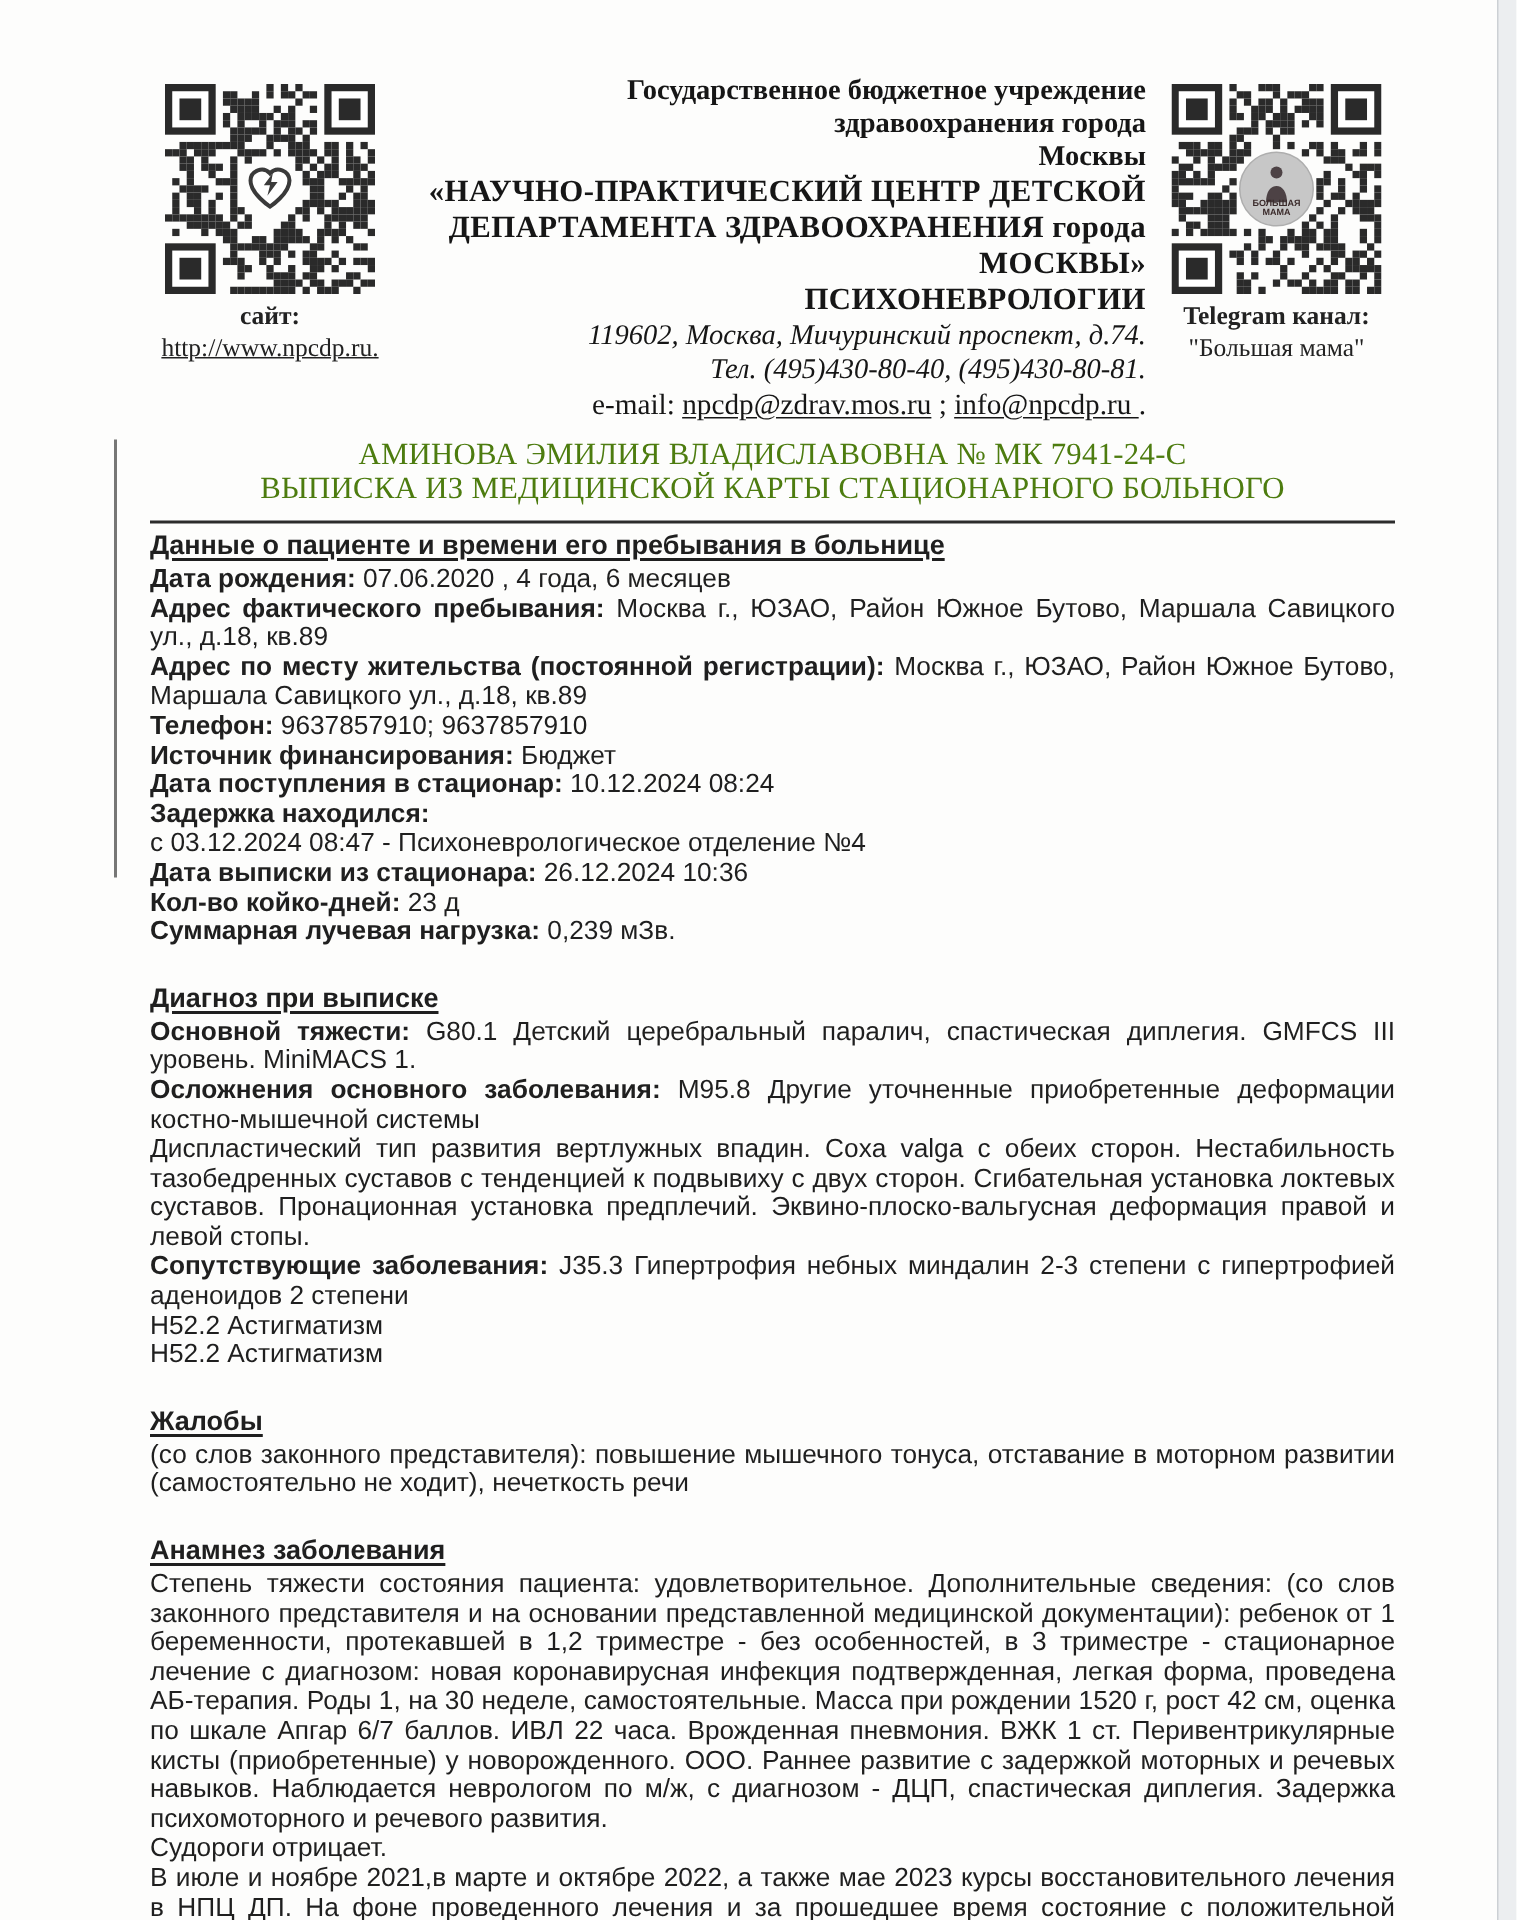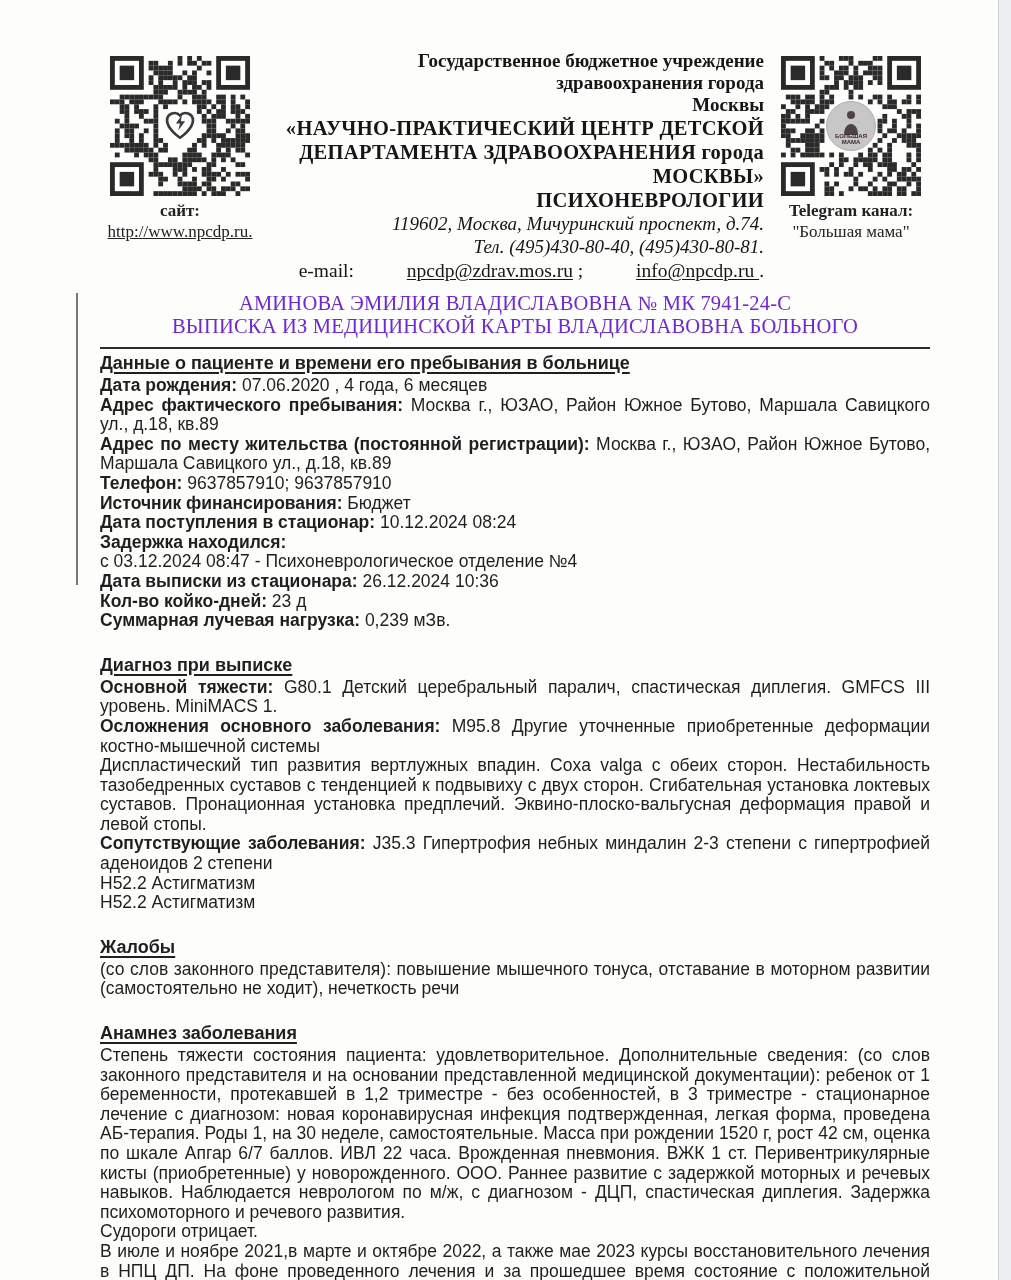--- a/index.html
+++ b/index.html
@@ -40,26 +40,26 @@
     line-height:6px;color:#3b2b2b;padding-bottom:5px;white-space:pre-line;
   }
   .qr-caption{margin-top:4px;line-height:21px;font-weight:bold;}
   .qr-url{text-decoration:underline;line-height:21px;}
   .org{flex:1 1 auto;text-align:right;padding:0 8px;
     font-family:"Liberation Serif","DejaVu Serif",serif;color:#161616;}
   .org .b1{font-weight:bold;font-size:19px;line-height:22px;}
   .org .b2{font-weight:bold;font-size:20.5px;line-height:24px;letter-spacing:.3px;}
   .org .it{font-style:italic;font-size:19px;line-height:22px;margin-top:1px;}
   .org .em{font-size:19.5px;line-height:23px;margin-top:1px;white-space:pre-wrap;}
-  .org .em u{text-underline-offset:2px;margin-left:48px;}
+  .org .em u{text-underline-offset:2px;}
   
   .title{
     text-align:center;margin-top:10px;
     font-family:"Liberation Serif","DejaVu Serif",serif;
-    font-size:20.5px;line-height:23px;color:#6d28d9;letter-spacing:.2px;
+    font-size:20.5px;line-height:23px;color:#4d7c0f;letter-spacing:.2px;
   }
   .rule{border:none;border-top:2.5px solid #2c2c2c;margin:9px 0 4px 0;}
   
   .sec{margin-top:24px;}
   .sec:first-child{margin-top:4px;}
   .sec-h{
     font-weight:bold;font-size:18px;line-height:21px;
     text-decoration:underline;text-decoration-thickness:1.5px;text-underline-offset:3px;
     margin-bottom:2px;
   }
@@ -733,21 +733,21 @@
         </span>
       </div>
       <div class="qr-caption">Telegram канал:</div>
       <div style="line-height:21px;">"Большая мама"</div>
     </div>
 
   </header>
 
   <div class="title">
     <div>АМИНОВА ЭМИЛИЯ ВЛАДИСЛАВОВНА № МК 7941-24-С</div>
-    <div>ВЫПИСКА ИЗ МЕДИЦИНСКОЙ КАРТЫ ВЛАДИСЛАВОВНА БОЛЬНОГО</div>
+    <div>ВЫПИСКА ИЗ МЕДИЦИНСКОЙ КАРТЫ СТАЦИОНАРНОГО БОЛЬНОГО</div>
   </div>
 
   <hr class="rule">
 
   <main>
       <section class="sec">
         <div class="sec-h">Данные о пациенте и времени его пребывания в больнице</div>
         <p class="ln"><b>Дата рождения:</b><span> 07.06.2020 , 4 года, 6 месяцев</span></p>
         <p class="ln"><b>Адрес фактического пребывания:</b><span> Москва г., ЮЗАО, Район Южное Бутово, Маршала Савицкого ул., д.18, кв.89</span></p>
         <p class="ln"><b>Адрес по месту жительства (постоянной регистрации):</b><span> Москва г., ЮЗАО, Район Южное Бутово, Маршала Савицкого ул., д.18, кв.89</span></p>

